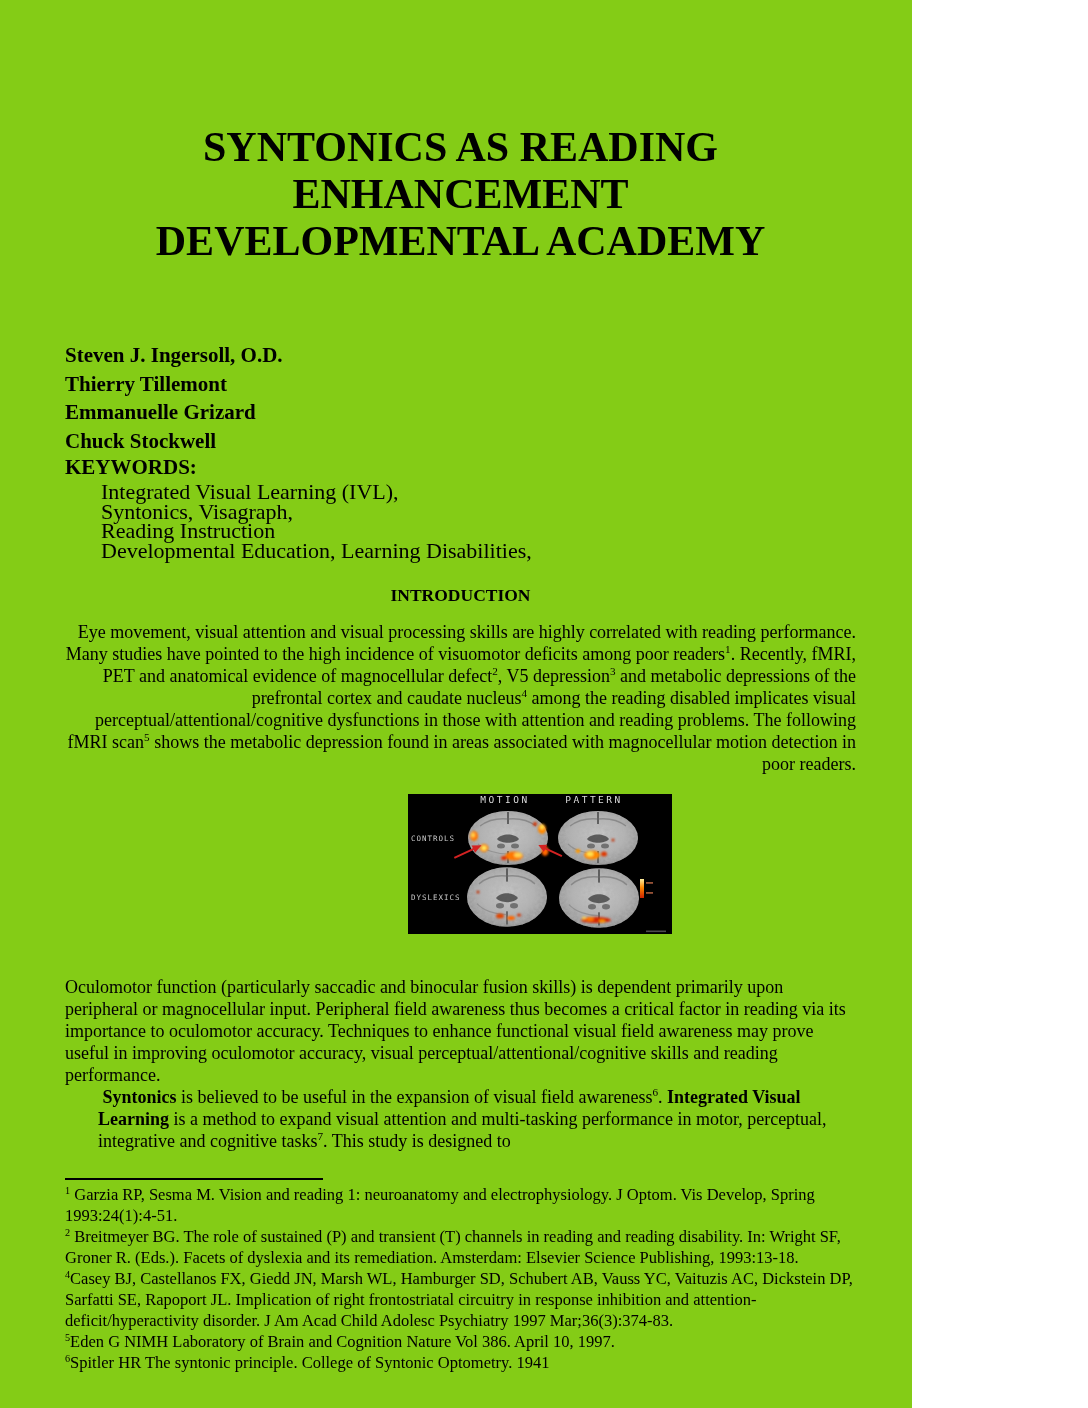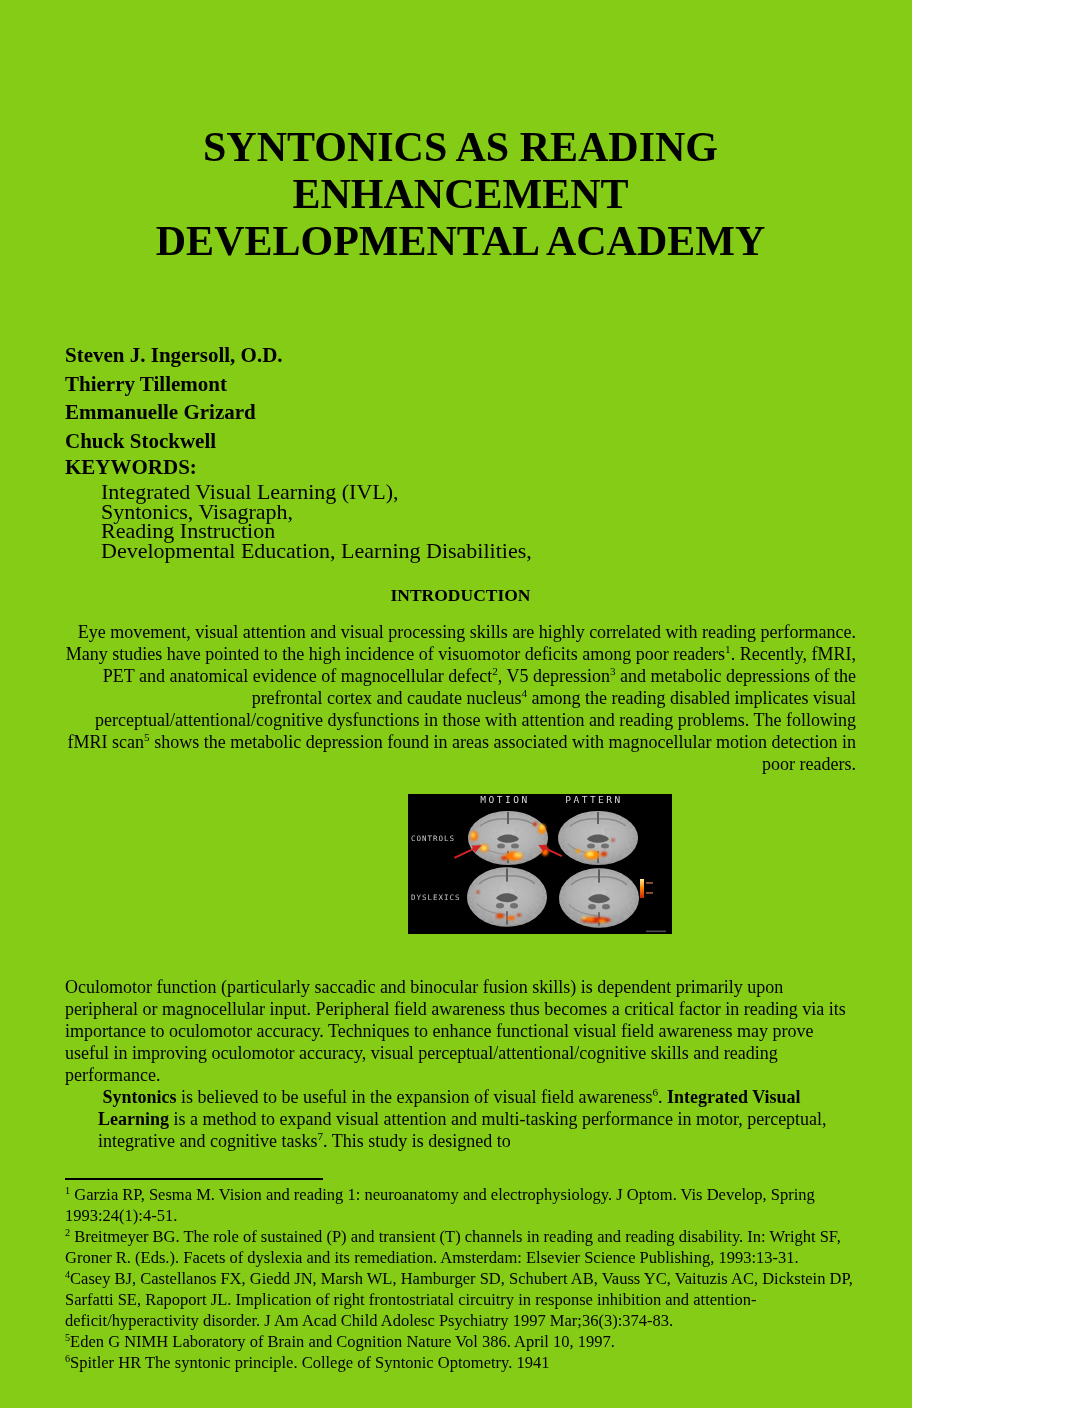--- a/index.html
+++ b/index.html
@@ -217,20 +217,20 @@
       </svg>
     </div>
 
     <p class="para p2"><span>Oculomotor function (particularly saccadic and binocular fusion skills) is dependent primarily upon peripheral or magnocellular input. Peripheral field awareness thus becomes a critical factor in reading via its importance to oculomotor accuracy. Techniques to enhance functional visual field awareness may prove useful in improving oculomotor accuracy, visual perceptual/attentional/cognitive skills and reading performance.</span></p>
     <p class="para p3"><span> </span><b>Syntonics</b><span> is believed to be useful in the expansion of visual field awareness</span><sup>6</sup><span>. </span><b>Integrated Visual Learning</b><span> is a method to expand visual attention and multi-tasking performance in motor, perceptual, integrative and cognitive tasks</span><sup>7</sup><span>. This study is designed to</span></p>
 
     <div class="footnote-sep"></div>
 
     <div class="footnotes">
       <div class="footnote"><sup>1</sup><span> Garzia RP, Sesma M. Vision and reading 1: neuroanatomy and electrophysiology. J Optom. Vis Develop, Spring 1993:24(1):4-51.</span></div>
-      <div class="footnote"><sup>2</sup><span> Breitmeyer BG. The role of sustained (P) and transient (T) channels in reading and reading disability. In: Wright SF, Groner R. (Eds.). Facets of dyslexia and its remediation. Amsterdam: Elsevier Science Publishing, 1993:13-31.</span></div>
+      <div class="footnote"><sup>2</sup><span> Breitmeyer BG. The role of sustained (P) and transient (T) channels in reading and reading disability. In: Wright SF, Groner R. (Eds.). Facets of dyslexia and its remediation. Amsterdam: Elsevier Science Publishing, 1993:13-18.</span></div>
       <div class="footnote"><sup>4</sup><span>Casey BJ, Castellanos FX, Giedd JN, Marsh WL, Hamburger SD, Schubert AB, Vauss YC, Vaituzis AC, Dickstein DP, Sarfatti SE, Rapoport JL. Implication of right frontostriatal circuitry in response inhibition and attention-deficit/hyperactivity disorder. J Am Acad Child Adolesc Psychiatry 1997 Mar;36(3):374-83.</span></div>
       <div class="footnote"><sup>5</sup><span>Eden G NIMH Laboratory of Brain and Cognition Nature Vol 386. April 10, 1997.</span></div>
       <div class="footnote"><sup>6</sup><span>Spitler HR The syntonic principle. College of Syntonic Optometry. 1941</span></div>
     </div>
 
   </div>
 </div>
 
 </body></html>

